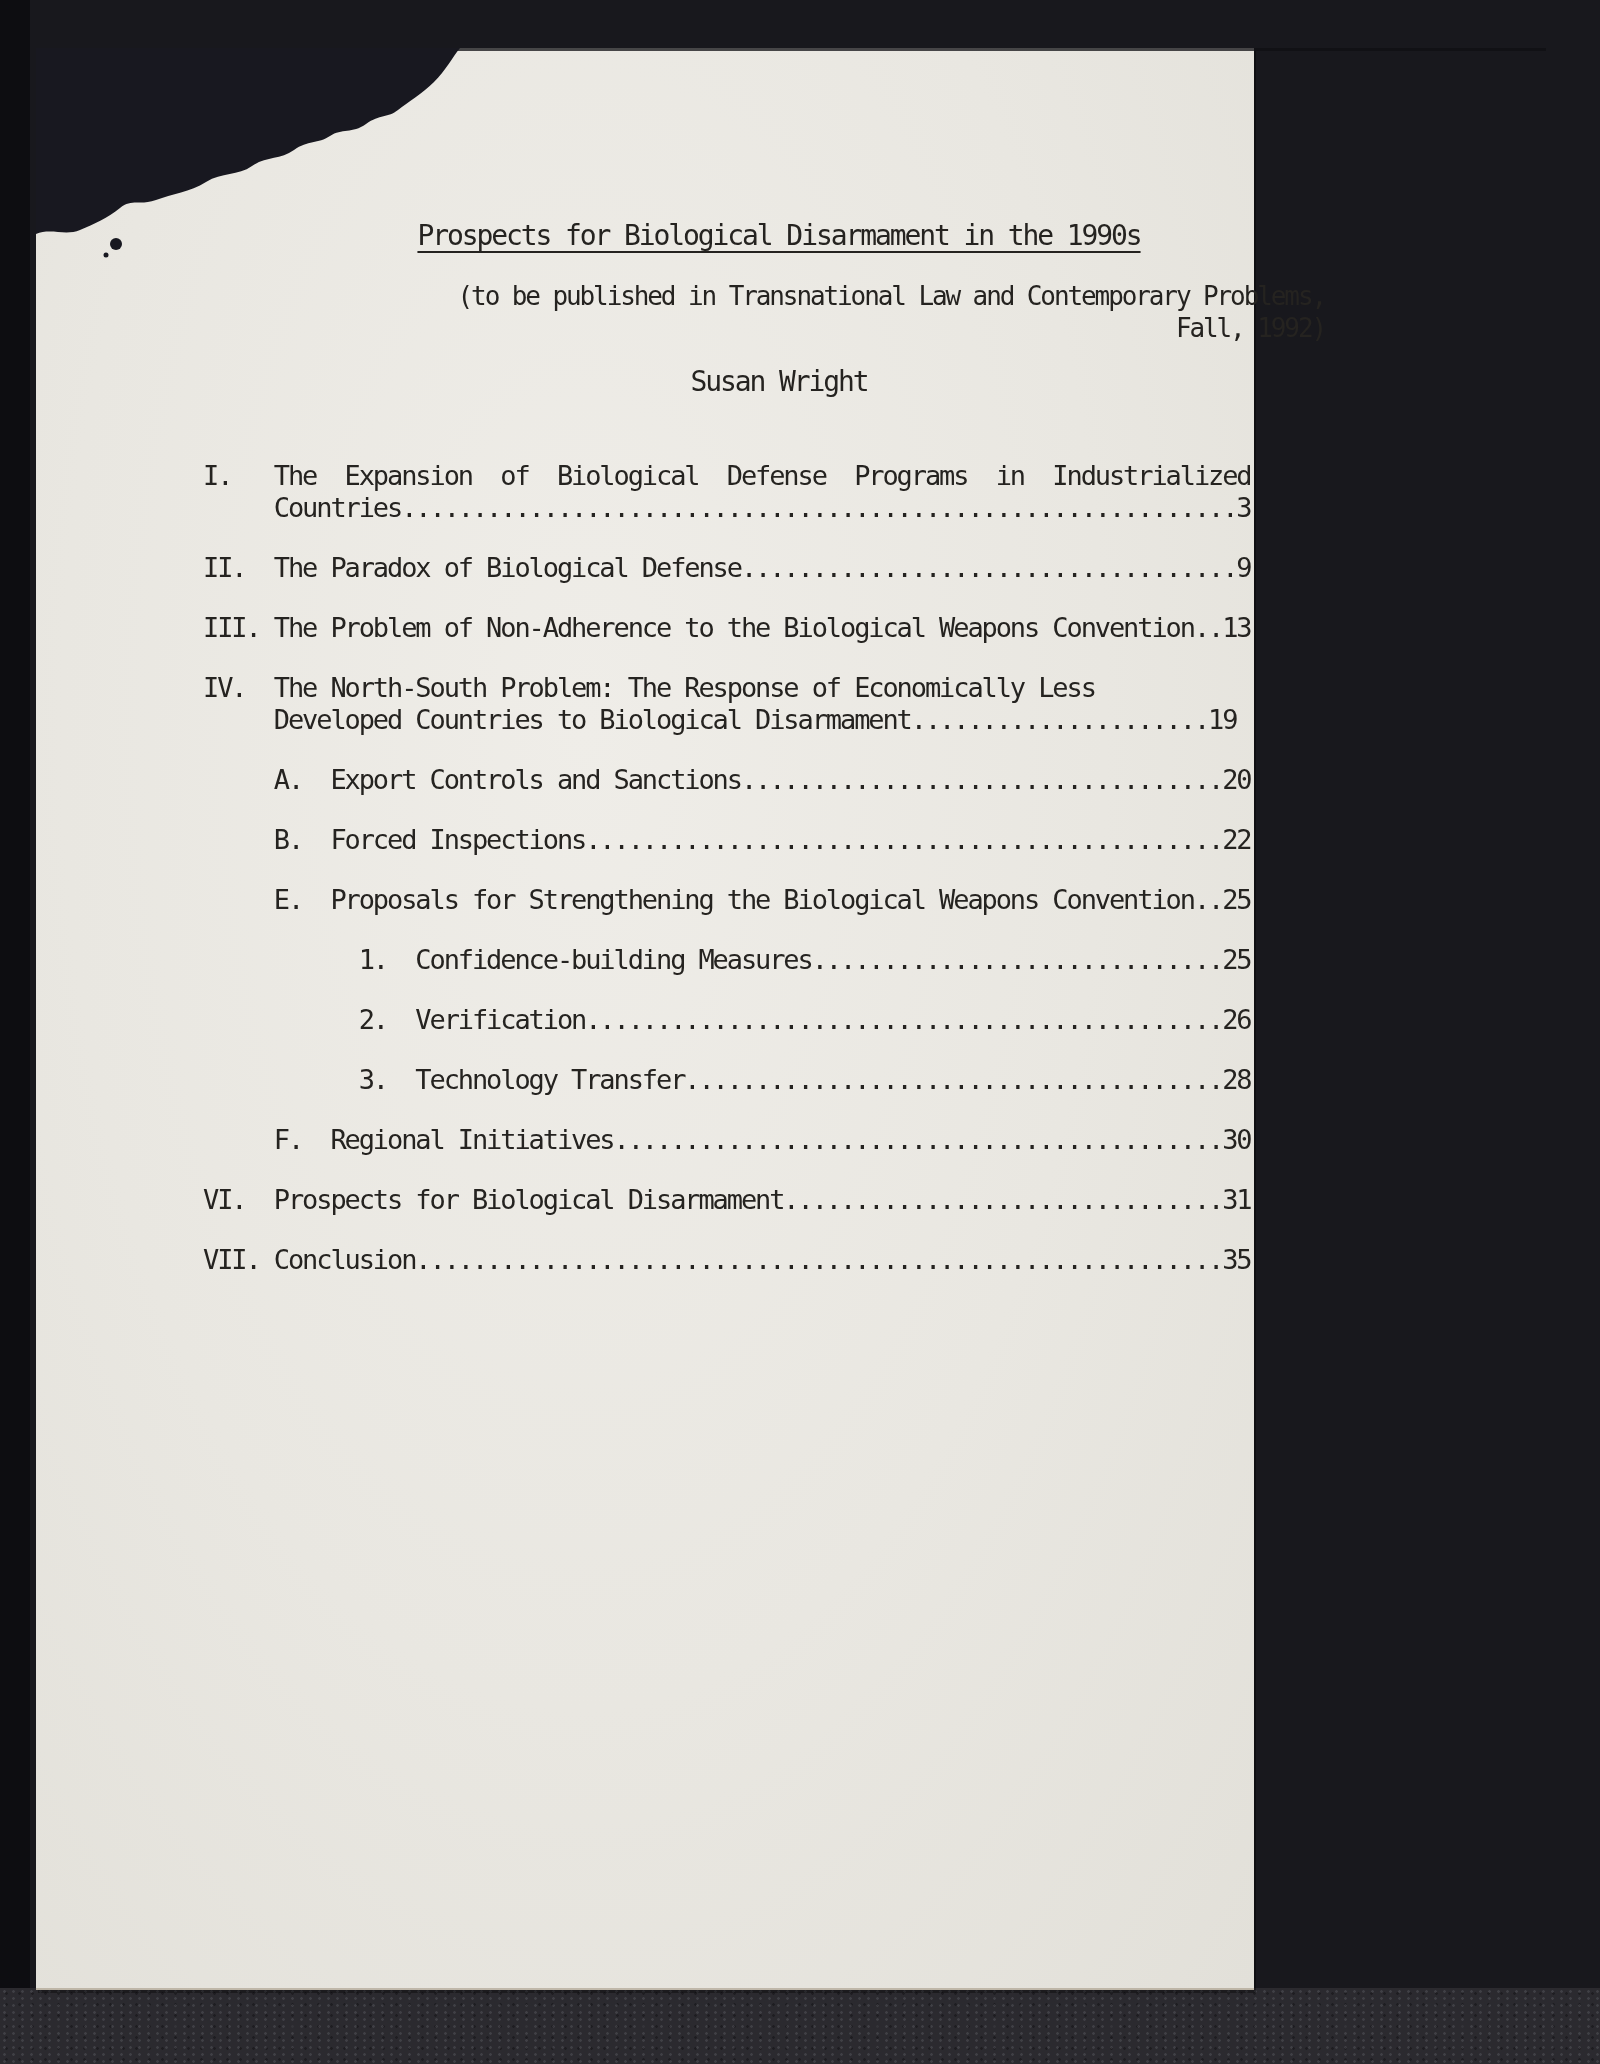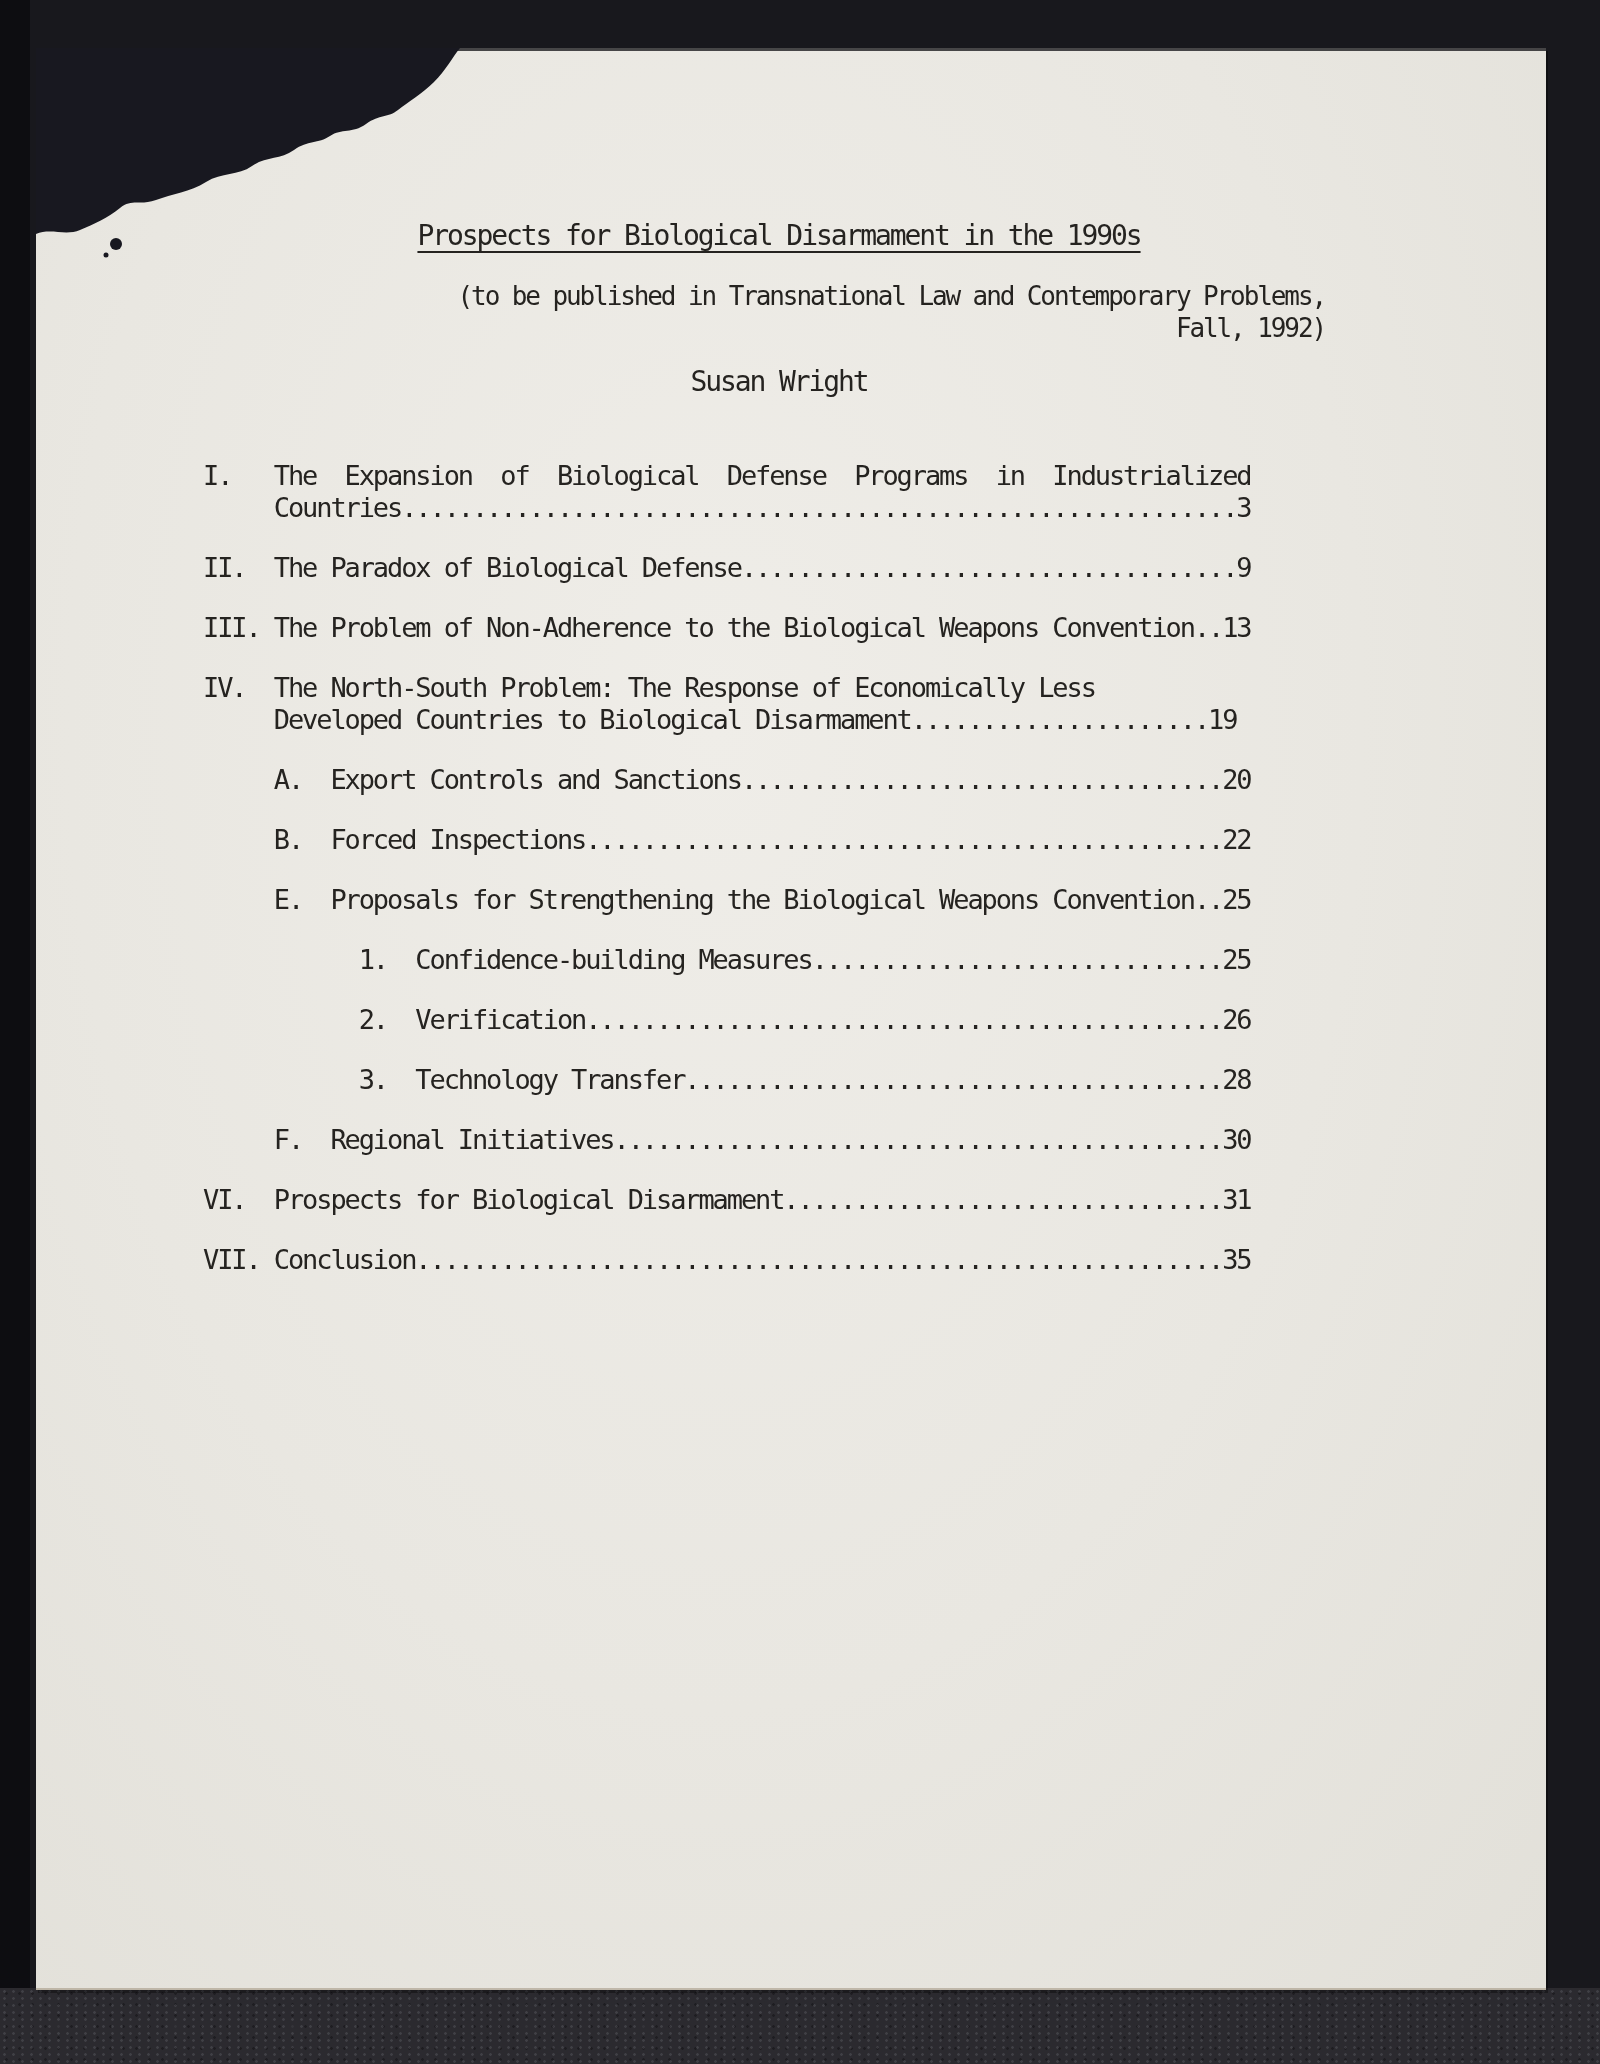--- a/index.html
+++ b/index.html
@@ -14,21 +14,21 @@
   }
   .bg-bottom-band{
     position:absolute;left:0;top:1988px;width:1600px;height:76px;
     background-color:#2b2a2f;
     background-image:
       radial-gradient(circle, rgba(205,205,215,0.13) 1px, transparent 1.6px),
       radial-gradient(circle, rgba(0,0,0,0.30) 1px, transparent 1.6px);
     background-size:9px 7px,13px 11px;
   }
   .paper{
-    position:absolute;left:36px;top:48px;width:1510px;height:1940px;
+    position:absolute;left:36px;top:48px;width:1218px;height:1940px;
     background:radial-gradient(ellipse at 45% 35%, #efede8 0%, #e9e7e1 55%, #e2e0d9 100%);
     border-bottom:2px solid rgba(140,125,100,0.45);
     box-shadow:2px 3px 0 rgba(0,0,0,0.35);
   }
   .tear-svg{position:absolute;left:0;top:0;}
   .heading{
     position:absolute;left:197px;top:172px;width:1092px;text-align:center;
     color:#252320;font-size:28px;letter-spacing:-2.1px;line-height:32px;
   }
   .heading .u{

